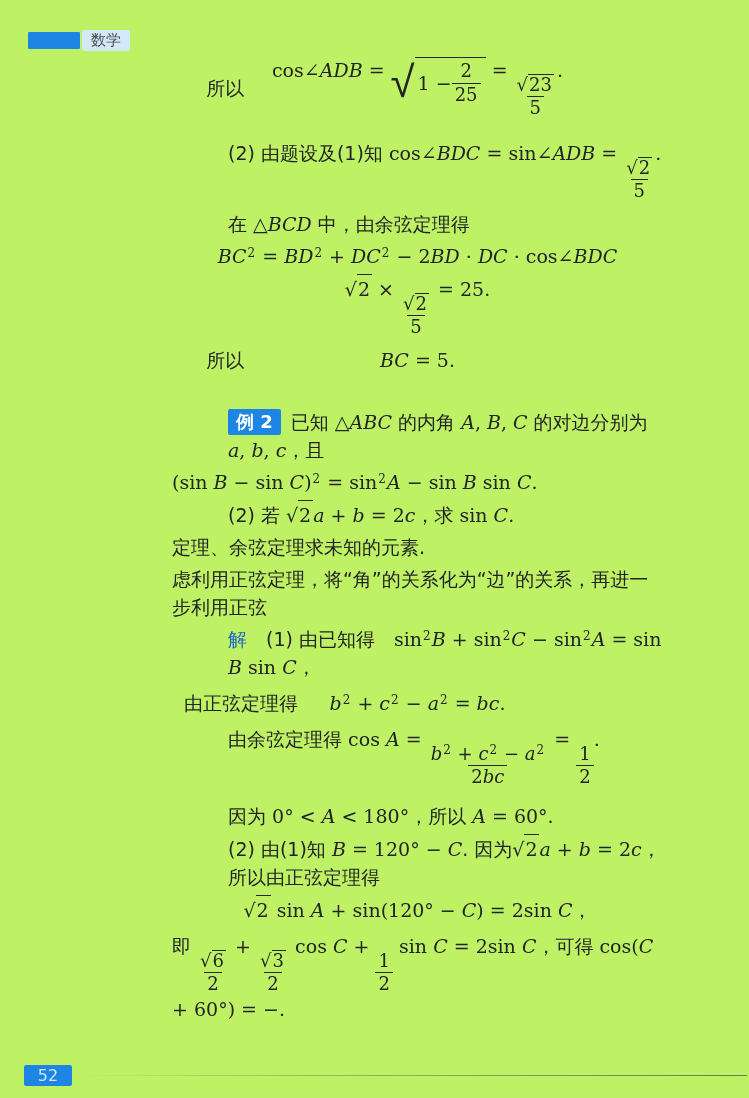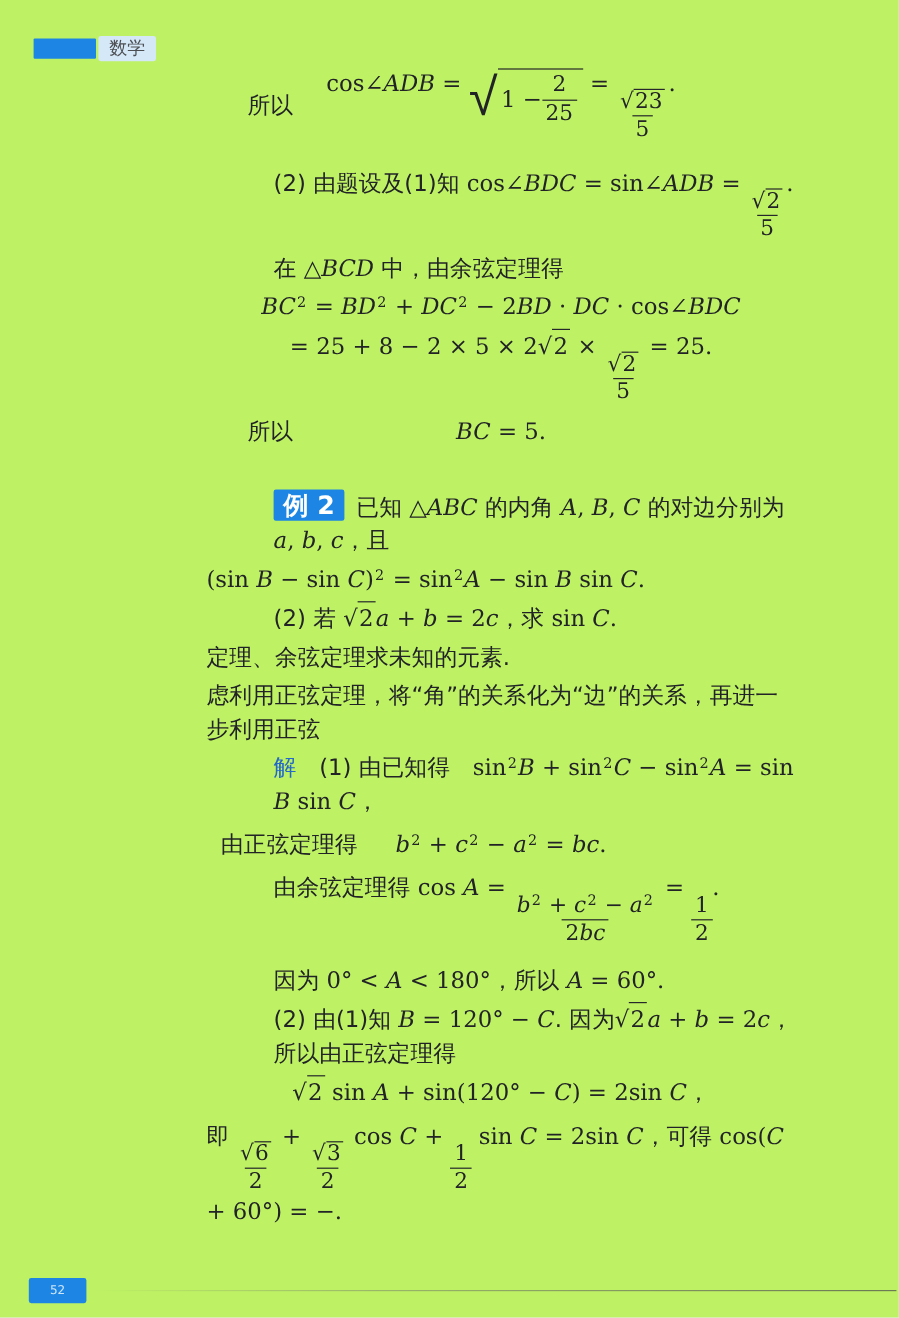--- a/index.html
+++ b/index.html
@@ -22,35 +22,35 @@
   .row{text-align:center;}
   .row .lbl{position:absolute;left:1.8em;top:50%;transform:translateY(-50%);text-align:center;}
   .rowl{text-align:center;}
   .rowl .lbl{position:absolute;left:12px;top:50%;transform:translateY(-50%);}
   
   .cjk{font-family:"DejaVu Sans",sans-serif;}
   .rm{font-family:"DejaVu Serif","DejaVu Sans",serif;}
   .it{font-family:"DejaVu Serif","DejaVu Sans",serif;font-style:italic;}
   .accent{color:var(--accent,#2468c8);}
   sup.sp{font-size:12px;line-height:0;vertical-align:6px;margin:0 1px;font-family:"DejaVu Serif",serif;font-style:normal;}
-  .ex-badge{display:inline-block;background:var(--badge,#1d86e4);color:#fff;font-weight:700;font-size:21px;line-height:26px;padding:0 8px;border-radius:2px;margin-right:10px;vertical-align:1px;}
+  .ex-badge{display:inline-block;background:var(--badge,#1d86e4);color:#fff;font-weight:700;font-size:18px;line-height:26px;padding:0 8px;border-radius:2px;margin-right:10px;vertical-align:1px;}
   
   .frac{display:inline-flex;flex-direction:column;align-items:center;vertical-align:-0.75em;line-height:1.15;font-size:0.95em;text-align:center;}
   .frac .num{padding:0 3px 1px;display:inline-block;white-space:nowrap;}
   .frac .den{border-top:1.3px solid #26272a;padding:1px 3px 0;display:inline-block;white-space:nowrap;}
   
   .sqrt{display:inline-flex;align-items:baseline;white-space:nowrap;}
   .sqrt .rad{line-height:1;}
   .sqrt .bar{border-top:1.3px solid #26272a;padding:0 2px 0 1px;}
   .sqrt.tall{align-items:center;vertical-align:-1.0em;}
   .sqrt.tall .rad{font-size:2.3em;line-height:0.8;font-weight:300;transform:translateY(1px);}
   .sqrt.tall .bar{display:inline-flex;align-items:center;padding:3px 5px 0 3px;}
   
   .ftr{position:absolute;left:24px;right:2px;bottom:12px;display:flex;align-items:center;}
-  .page-badge{width:48px;height:21px;background:var(--badge,#1d86e4);color:#cfe6f8;font-size:10px;display:flex;align-items:center;justify-content:center;border-radius:2px;}
+  .page-badge{width:48px;height:21px;background:var(--badge,#1d86e4);color:#cfe6f8;font-size:16px;display:flex;align-items:center;justify-content:center;border-radius:2px;}
   .footer-rule{flex:1;height:1px;margin-left:6px;background:linear-gradient(to right,rgba(120,120,120,0),rgba(110,110,110,.45) 35%,rgba(80,80,80,.75));}
 </style>
 </head>
 <body>
 
 <div class="page" style="--badge: #1d86e4; --lite: #d4e8f7; --accent: #2468c8;">
 
   <div class="hdr">
     <span class="hdr-block"></span>
     <span class="hdr-label">数学</span>
@@ -75,21 +75,21 @@
           </span><span class="rm">.</span></span></div>
       <div class="line indent s4"><span class="fx"><span class="cjk">(2) 由题设及(1)知 </span><span class="rm">cos∠</span><span class="it">BDC</span><span class="rm"> = sin∠</span><span class="it">ADB</span><span class="rm"> = </span><span class="frac">
             <span class="num"><span class="sqrt">
                 <span class="rad">√</span>
                 <span class="bar"><span class="rm">2</span></span>
               </span></span>
             <span class="den"><span class="rm">5</span></span>
           </span><span class="rm">.</span></span></div>
       <div class="line indent s2"><span class="fx"><span class="cjk">在 </span><span class="rm">△</span><span class="it">BCD</span><span class="cjk"> 中，由余弦定理得</span></span></div>
       <div class="line center s1"><span class="fx"><span class="it">BC</span><sup class="sp">2</sup><span class="rm"> = </span><span class="it">BD</span><sup class="sp">2</sup><span class="rm"> + </span><span class="it">DC</span><sup class="sp">2</sup><span class="rm"> − 2</span><span class="it">BD</span><span class="rm"> · </span><span class="it">DC</span><span class="rm"> · cos∠</span><span class="it">BDC</span></span></div>
-      <div class="line center s1"><span class="fx"><span class="rm">= 25 + 8 − 2 × 5 × 2</span><span class="sqrt">
+      <div class="line center s1"><span class="fx"><span class="sqrt">
             <span class="rad">√</span>
             <span class="bar"><span class="rm">2</span></span>
           </span><span class="rm"> × </span><span class="frac">
             <span class="num"><span class="sqrt">
                 <span class="rad">√</span>
                 <span class="bar"><span class="rm">2</span></span>
               </span></span>
             <span class="den"><span class="rm">5</span></span>
           </span><span class="rm"> = 25.</span></span></div>
       <div class="line row s2"><span class="lbl"><span class="cjk">所以</span></span><span class="fx"><span class="it">BC</span><span class="rm"> = 5.</span></span></div>

